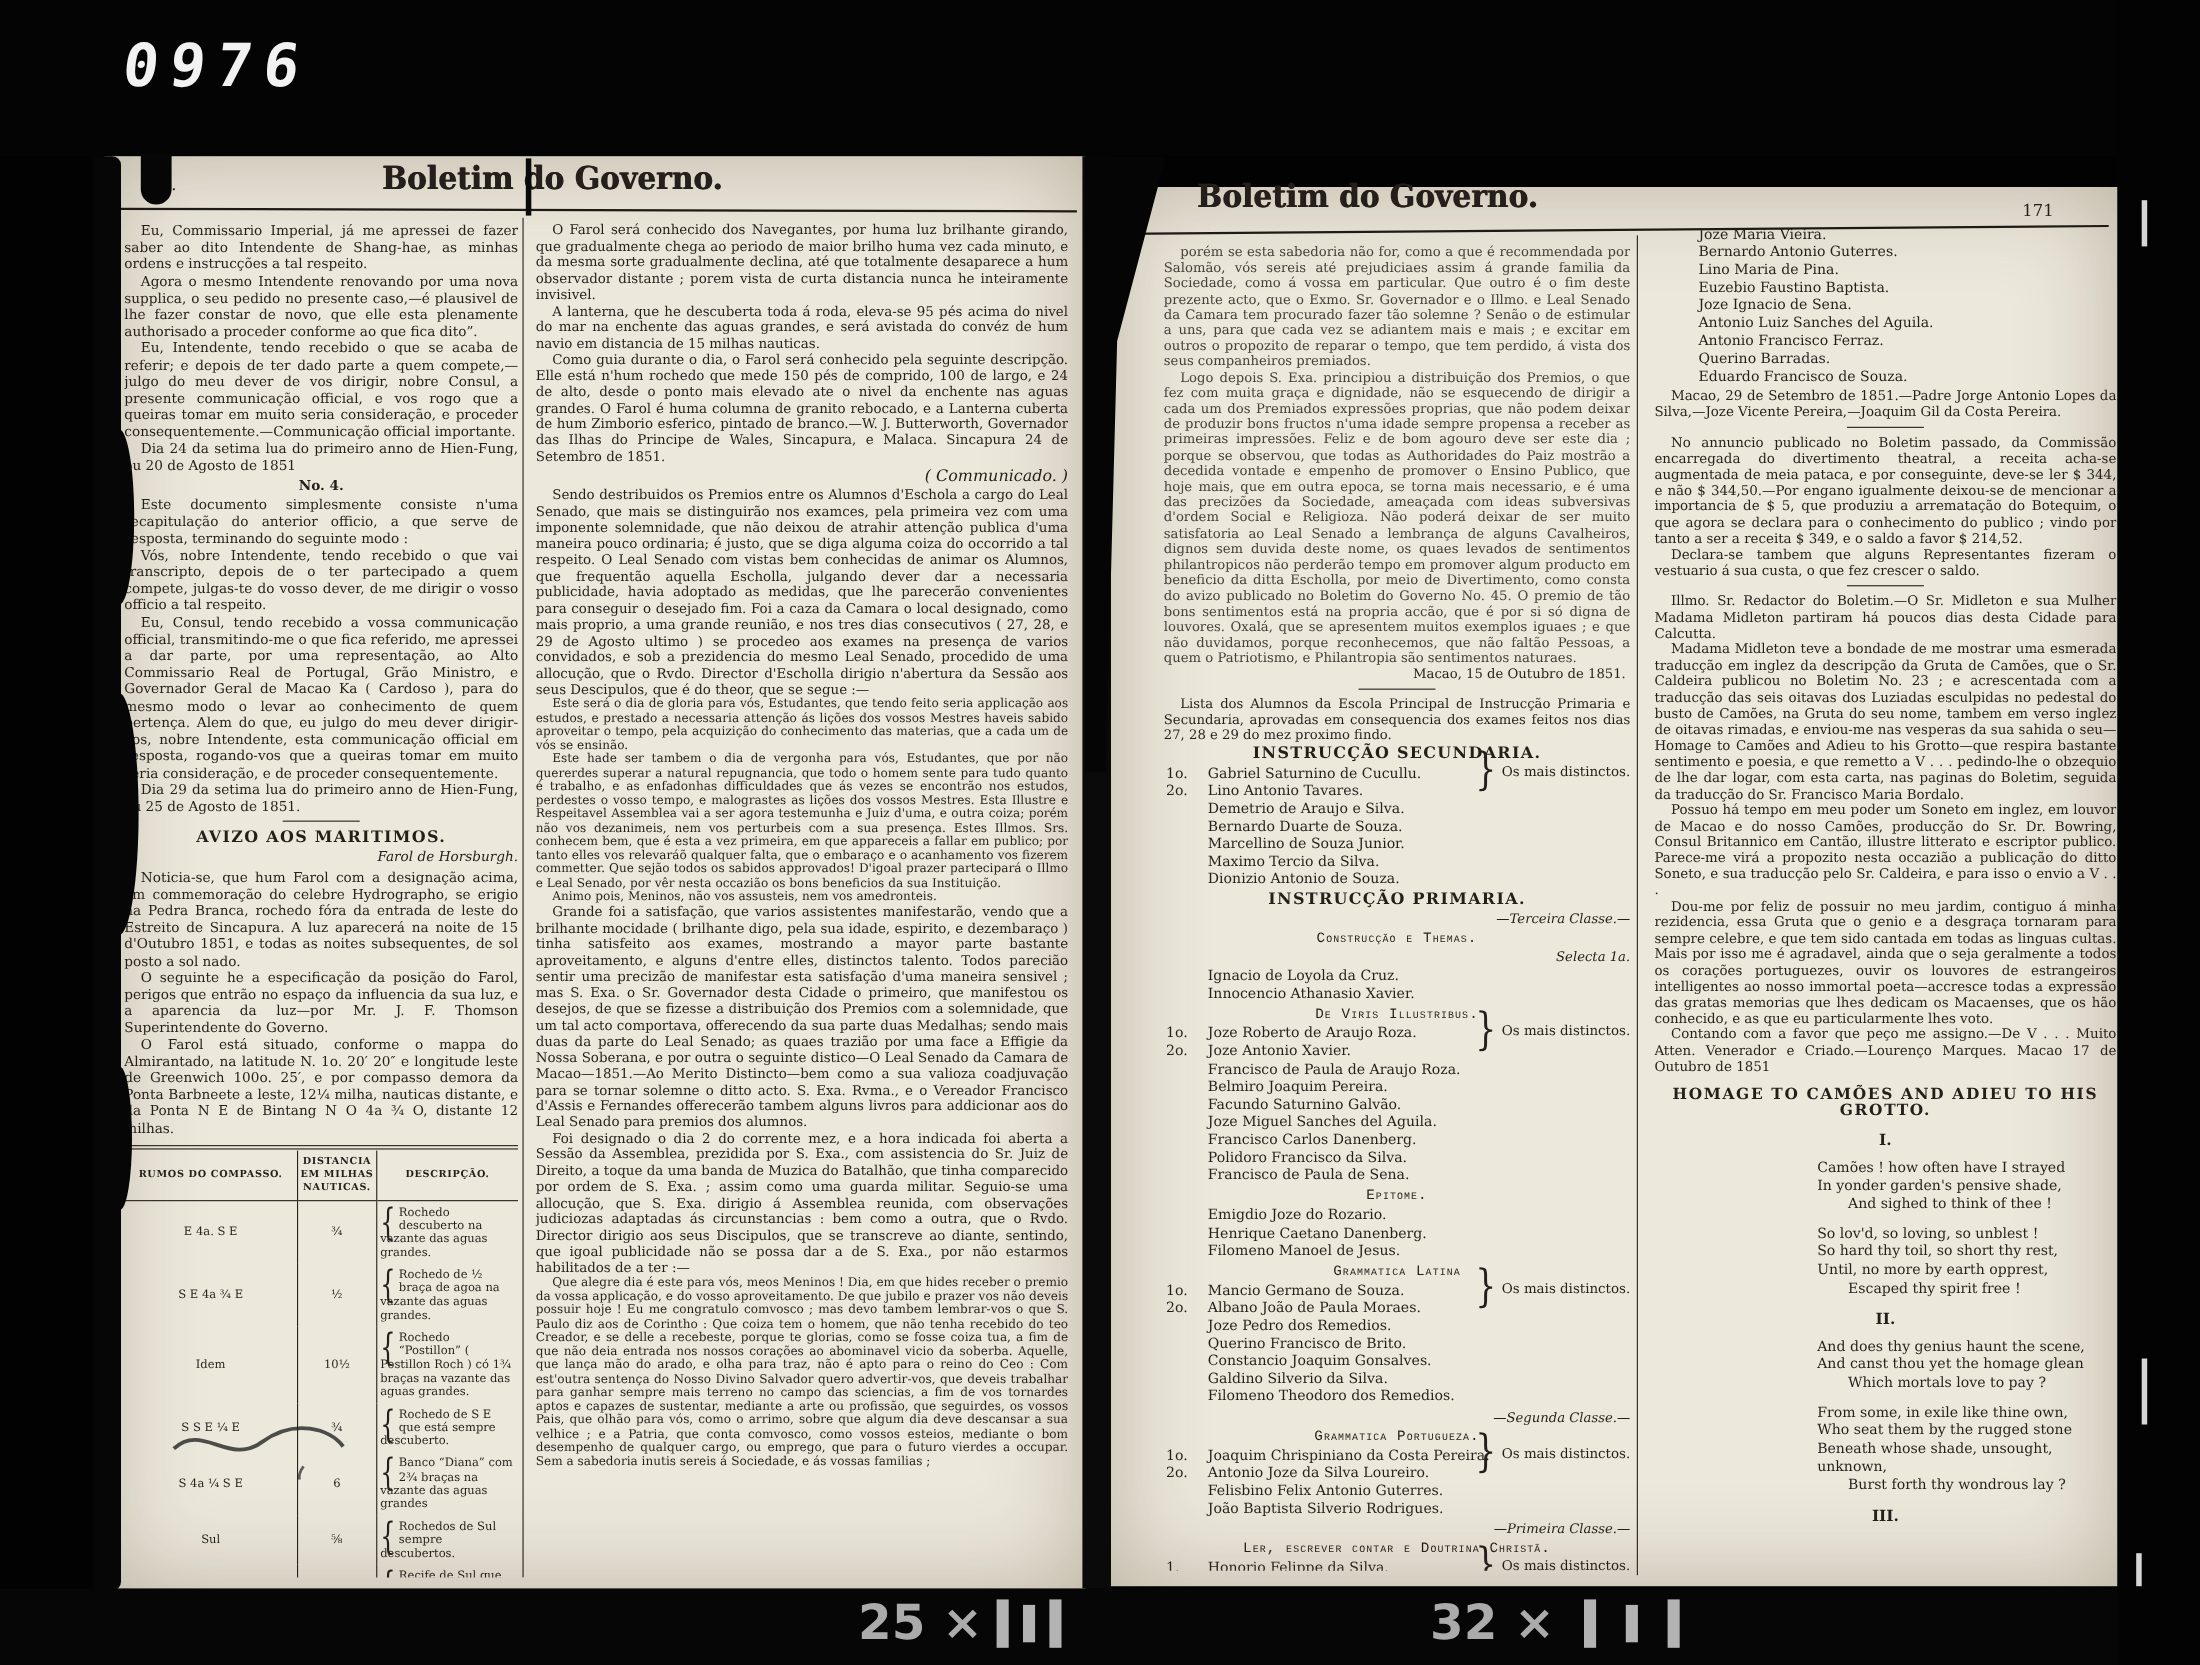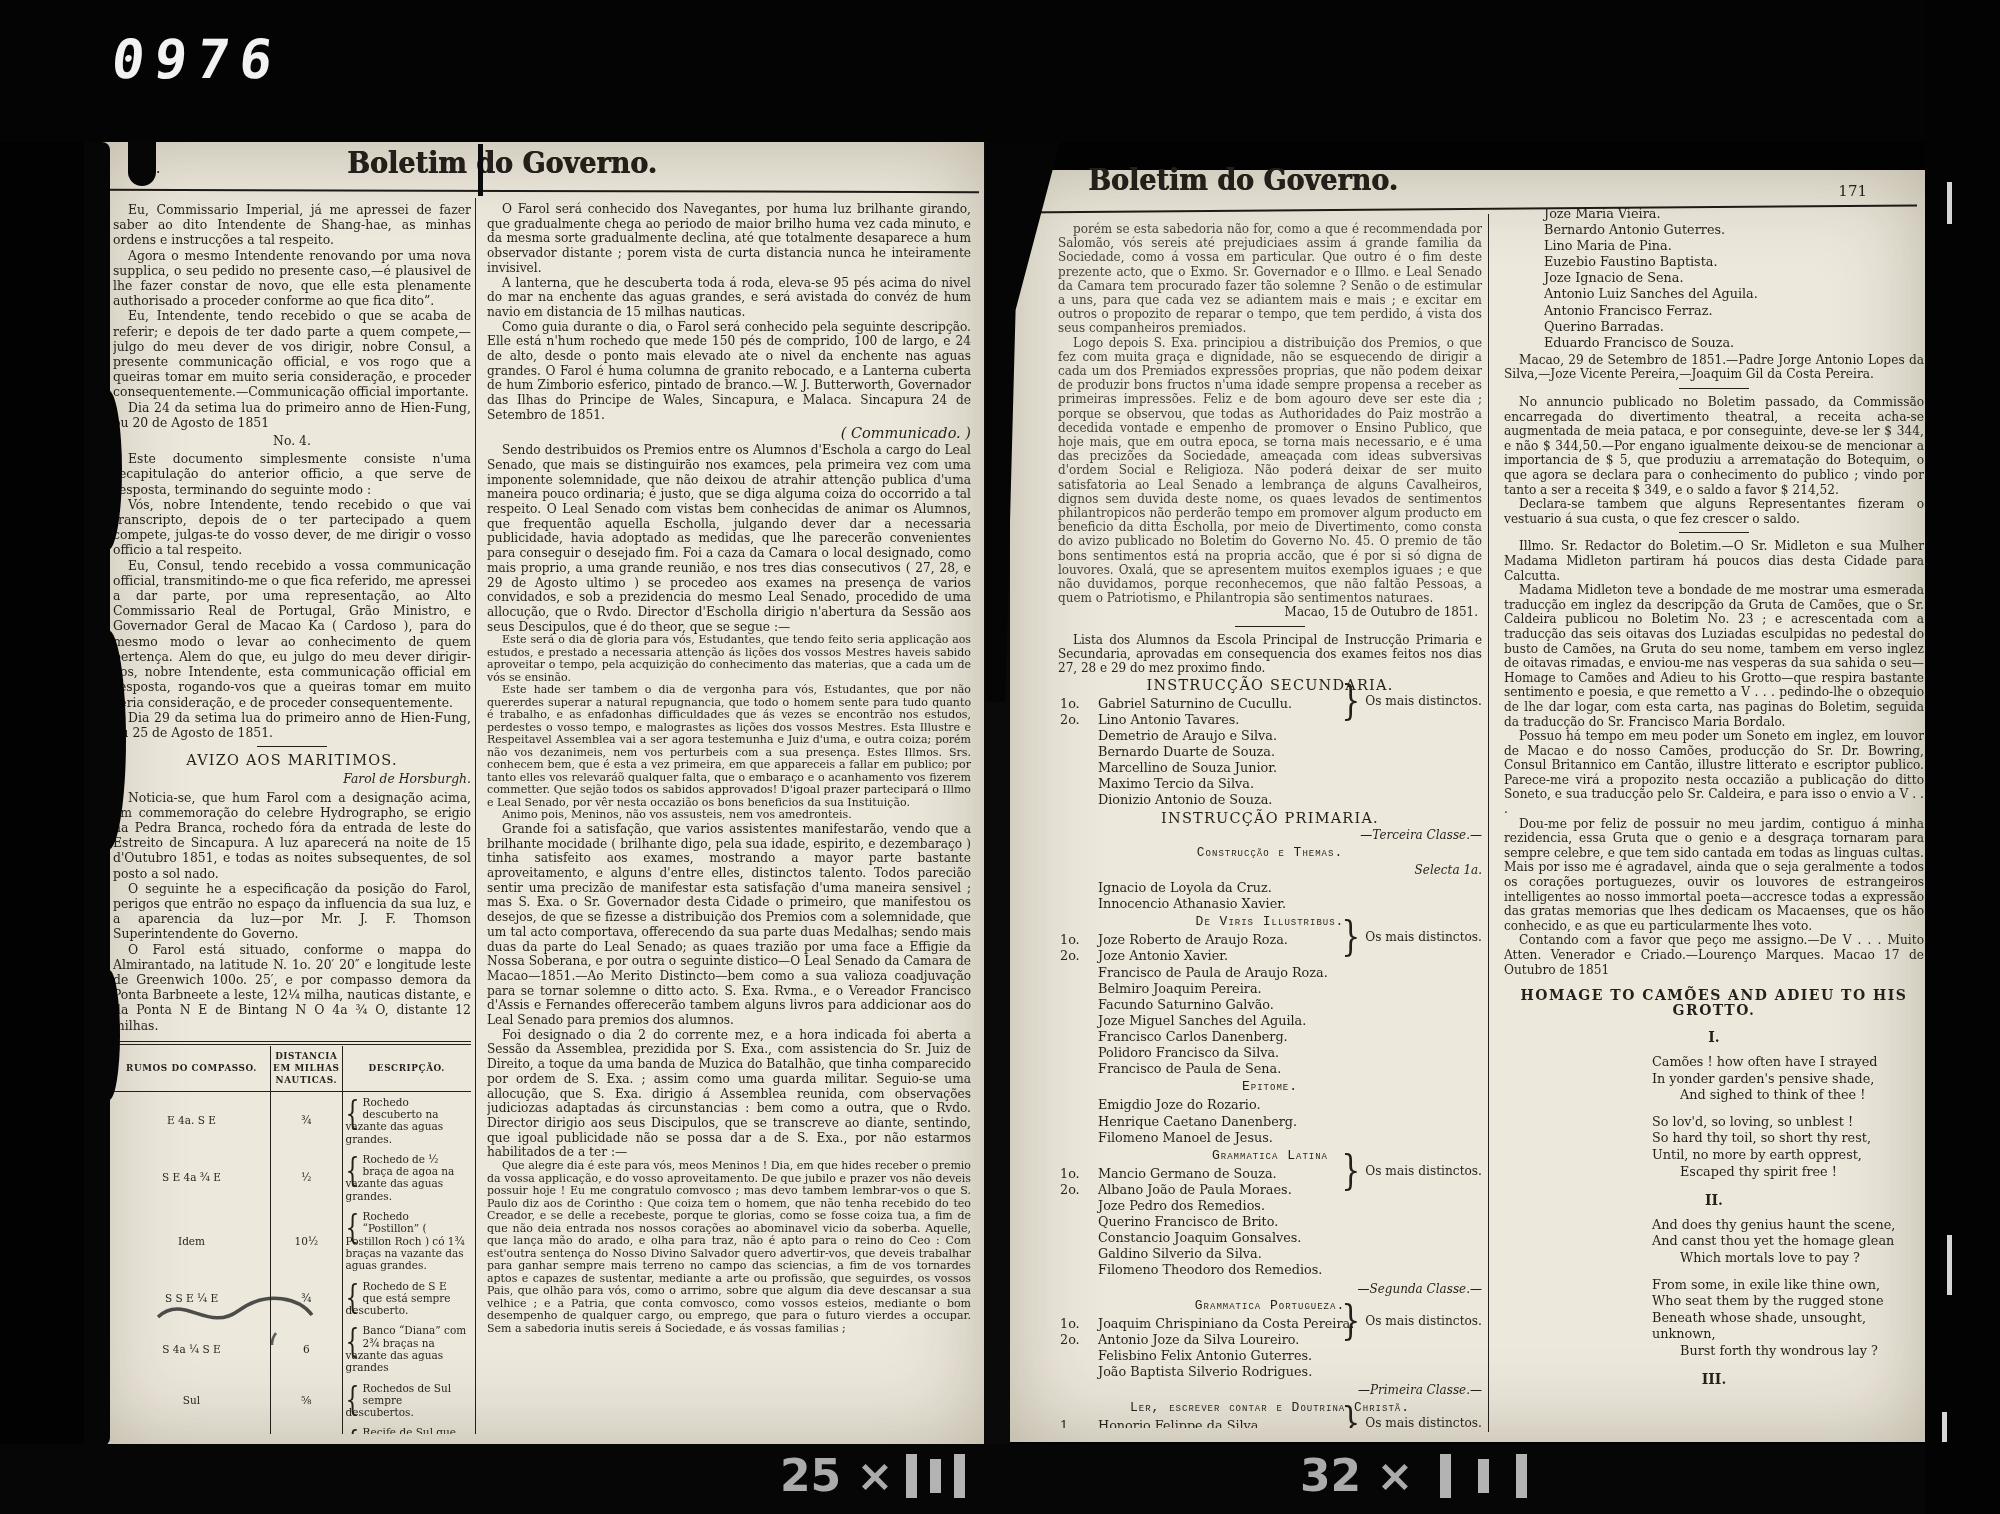--- a/index.html
+++ b/index.html
@@ -41,21 +41,21 @@
   .col-l2{left:392px;top:60px;width:484px;height:1232px;font-size:12.2px;line-height:14.7px;}
   .col-r1{left:48px;top:52px;width:424px;height:1206px;font-size:12px;line-height:14.2px;}
   .col-r2{left:494px;top:34px;width:420px;height:1228px;font-size:12.2px;line-height:14.6px;}
 
   
   .para{margin:0;text-indent:15px;}
   .para.small{font-size:11px;line-height:12.5px;}
   .para.right{text-align:right;text-indent:0;padding-right:4px;}
   .para.blurry{filter:blur(.45px);color:#45403a;}
   .h{text-align:center;margin:3px 0;}
-  .h.bold{font-weight:normal;}
+  .h.bold{font-weight:bold;}
   .h.caps{letter-spacing:1.2px;}
   .h.lg{font-size:14.5px;}
   .h.italic{font-style:italic;text-align:right;}
   .h.sc{font-variant:small-caps;letter-spacing:1px;font-size:13px;font-family:Liberation Mono, monospace;}
   .h.num{font-weight:bold;font-size:14px;margin:13px 0 7px;}
   .h.sp{letter-spacing:1.5px;margin:11px 0 5px;font-size:14px;font-weight:bold;}
   .mini-rule{width:70px;border-top:1.5px solid #241f1a;margin:6px auto;}
   .names{position:relative;margin:2px 0;}
   .names-list{padding-left:40px;}
   .name-row{position:relative;line-height:16.1px;font-size:12.8px;}

